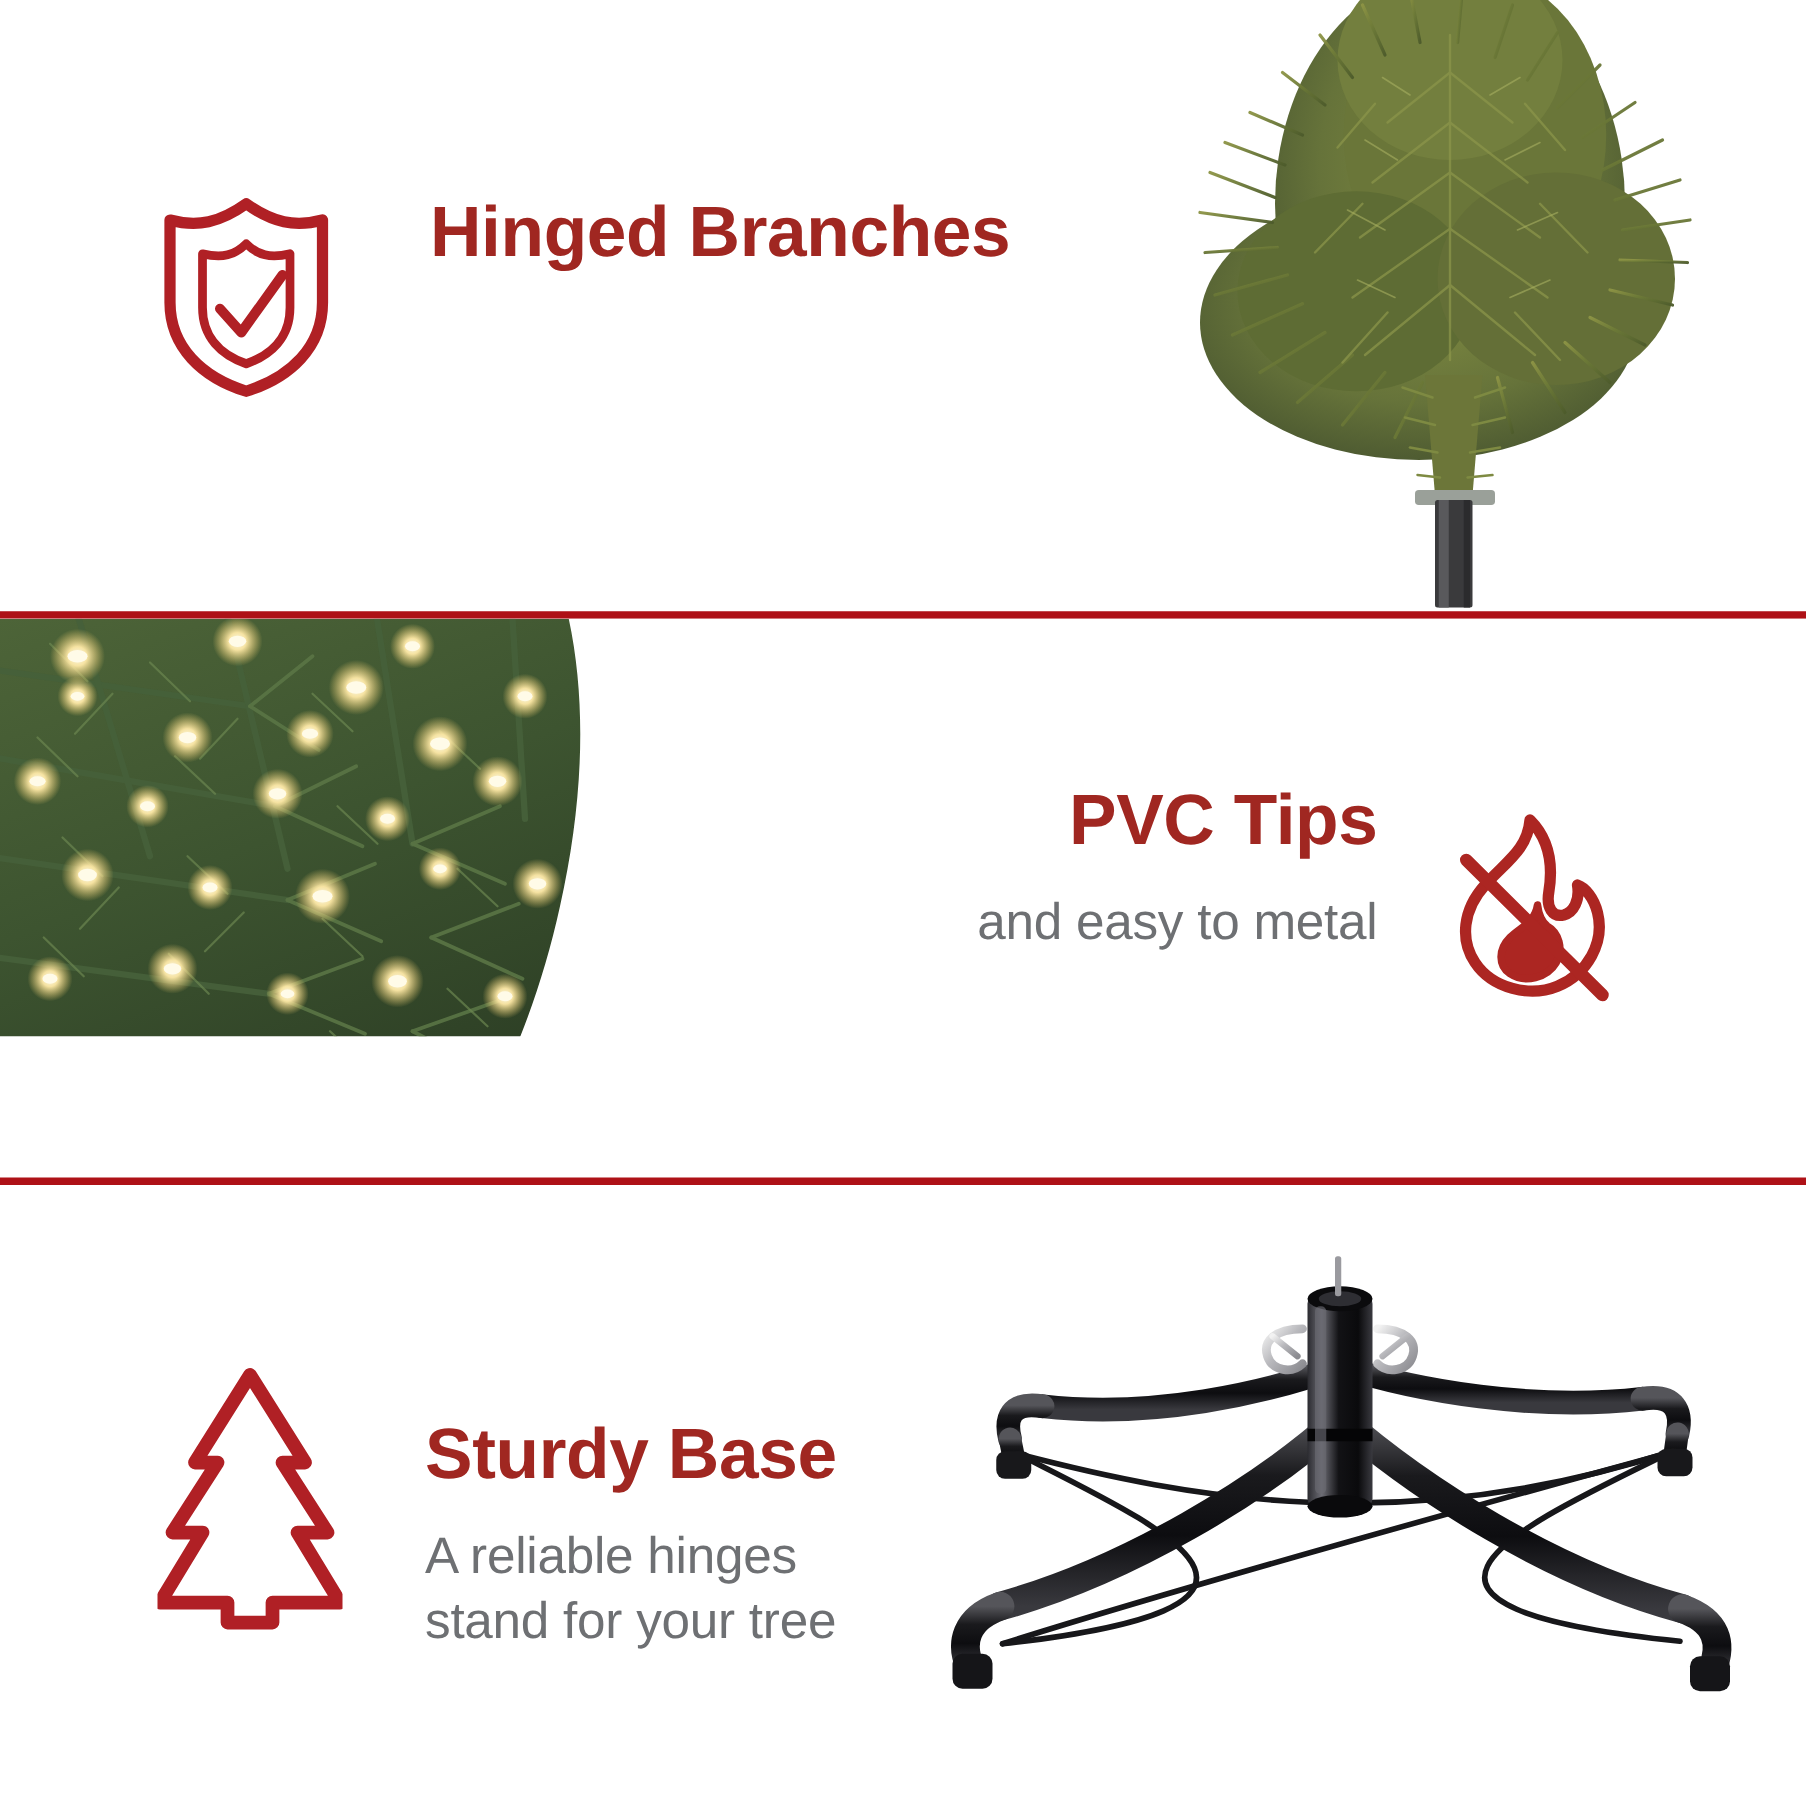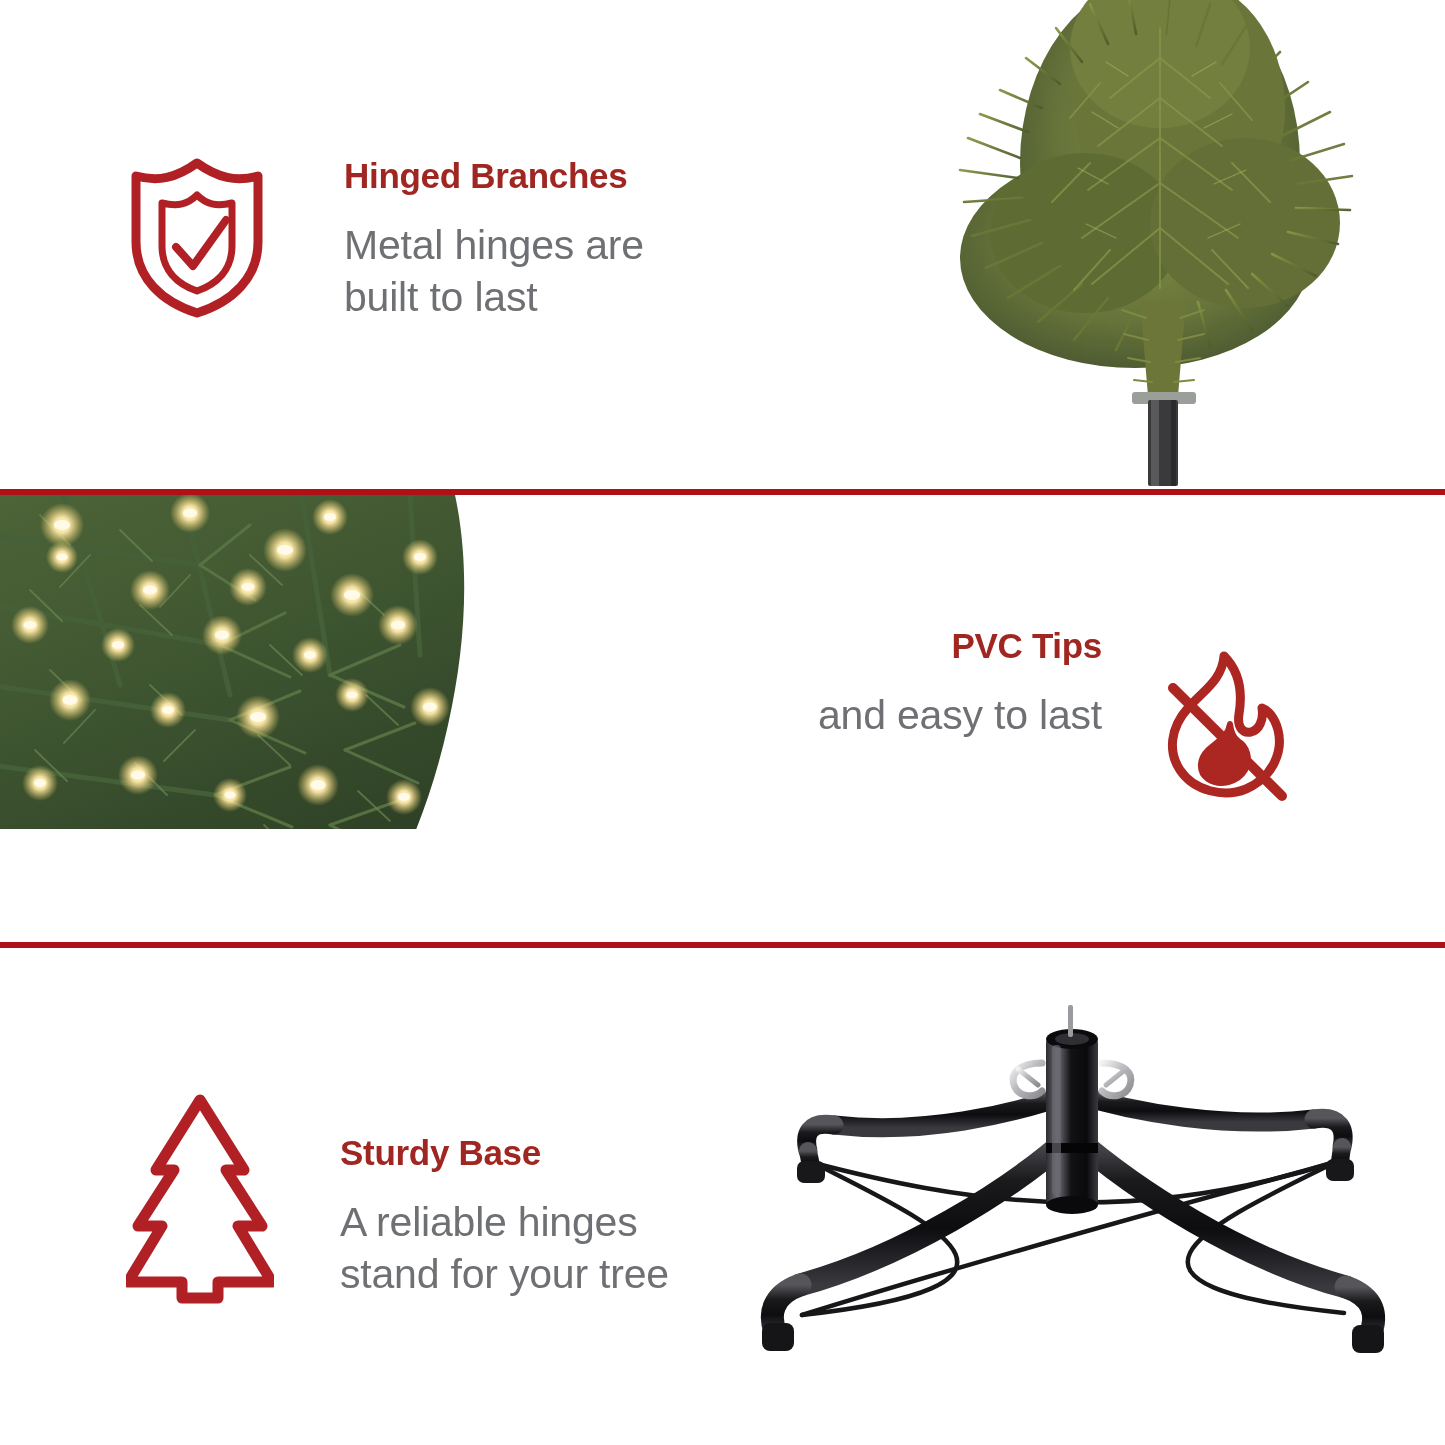--- a/index.html
+++ b/index.html
@@ -16,21 +16,21 @@
   #panel-pvc{top:495px;height:334px;}
   #panel-base{top:948px;height:576px;}
 
   .divider{position:absolute;left:0;width:1445px;height:6px;background:#AE1117;}
   #divider-1{top:489px;}
   #divider-2{top:942px;}
 
   
   .feature-text{position:absolute;}
   .feature-title{
-    font-size:35px;font-weight:bold;color:#A02721;
+    font-size:57px;font-weight:bold;color:#A02721;
     letter-spacing:-0.3px;line-height:1.0;margin:0 0 26px 0;white-space:nowrap;
   }
   .feature-desc{
     font-size:41px;font-weight:300;color:#6E7073;
     line-height:1.28;margin:0;letter-spacing:-0.2px;
   }
   .feature-desc .line{display:block;}
 
   #text-hinged{left:344px;top:158px;text-align:left;}
   #text-pvc{left:640px;top:628px;width:462px;text-align:right;}
@@ -169,24 +169,20 @@
     <div class="icon" id="icon-shield">
       <svg class="ph-svg" viewBox="0 0 138 162">
         <path d="M8 20 C30 26 48 22 69 7 C90 22 108 26 130 20 L130 86 C130 122 104 146 69 157 C34 146 8 122 8 86 Z" fill="none" stroke="#B02025" stroke-width="9" stroke-linejoin="round" stroke-linecap="round"></path>
         <path d="M34 47 C50 51 60 48 69 39 C78 48 88 51 104 47 L104 90 C104 114 89 128 69 135 C49 128 34 114 34 90 Z" fill="none" stroke="#B02025" stroke-width="7" stroke-linejoin="round" stroke-linecap="round"></path>
         <path d="M48 91 L65 110 L98 64" fill="none" stroke="#B02025" stroke-width="8" stroke-linecap="round" stroke-linejoin="round"></path>
       </svg>
     </div>
 
     <div class="feature-text" id="text-hinged">
       <h2 class="feature-title">Hinged Branches</h2>
-      <p class="feature-desc">
-        <span class="line">Metal hinges are</span>
-        <span class="line">built to last</span>
-      </p>
     </div>
   </div>
 
   <div class="divider" id="divider-1"></div>
 
   <div class="panel" id="panel-pvc">
 
     <div class="photo" id="photo-lit-tree" style="top:0;left:0;height:446px;">
       <svg class="ph-svg" viewBox="0 0 530 446" preserveAspectRatio="xMidYMid slice">
         <defs>
@@ -345,21 +341,21 @@
         <path d="M72 78 C70 92 58 96 50 104 C41 113 40 126 50 133 C62 141 80 136 87 124
                  C93 113 89 100 80 95 C76 92 73 86 72 78 Z" fill="#AC2622" stroke="#AC2622" stroke-width="6" stroke-linejoin="round"></path>
 
         <line x1="15" y1="42" x2="124" y2="150" stroke="#AC2622" stroke-width="10" stroke-linecap="round"></line>
       </svg>
     </div>
 
     <div class="feature-text" id="text-pvc" style="top:133px;">
       <h2 class="feature-title">PVC Tips</h2>
       <p class="feature-desc">
-        <span class="line">and easy to last</span>
+        <span class="line">and easy to metal</span>
       </p>
     </div>
   </div>
 
   <div class="divider" id="divider-2"></div>
 
   <div class="panel" id="panel-base">
 
     <div class="photo" id="photo-stand" style="top:37px;left:742px;">
       <svg class="ph-svg" viewBox="0 0 660 400" preserveAspectRatio="xMidYMid meet">

